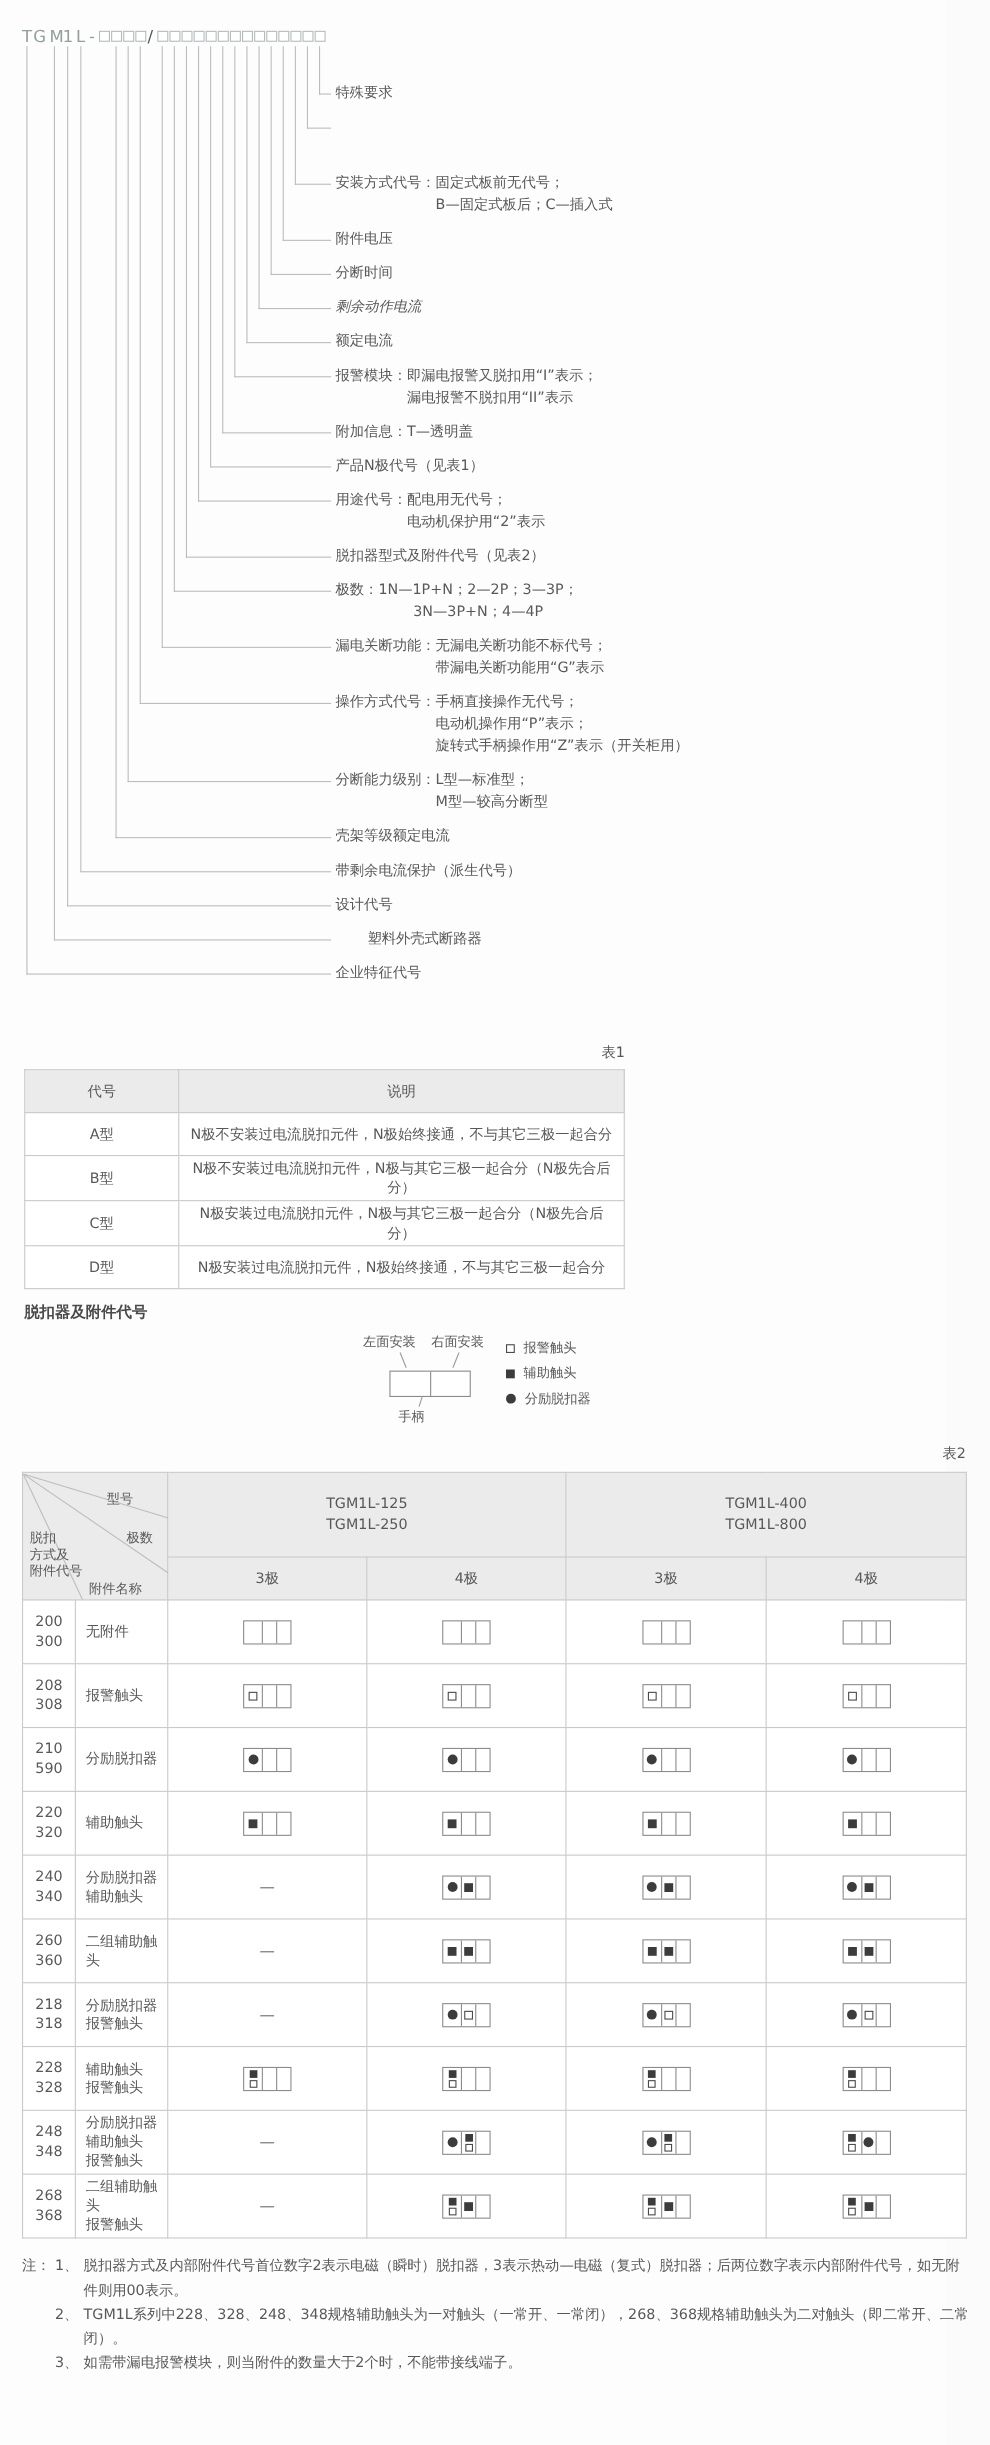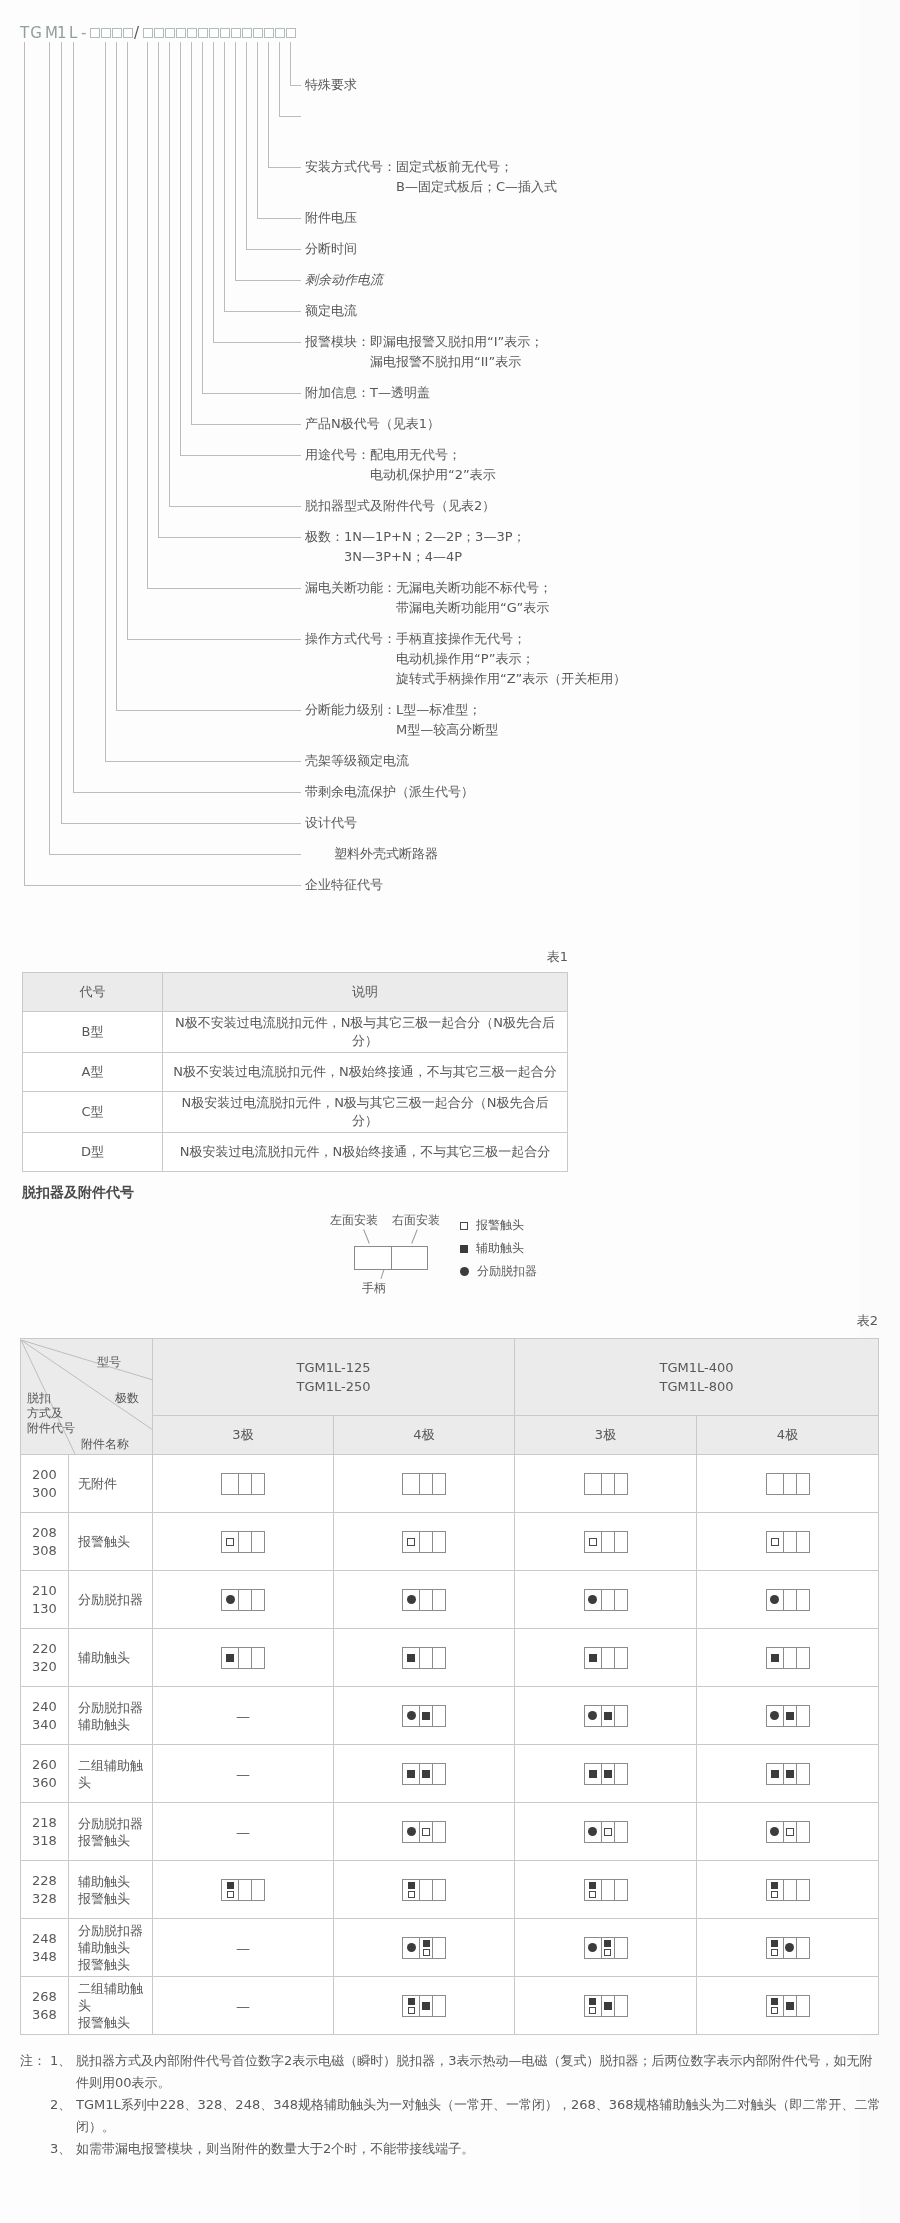--- a/index.html
+++ b/index.html
@@ -153,21 +153,21 @@
         <div class="desig-line">用途代号：配电用无代号；</div>
         <div class="desig-line" style="padding-left: 65px;">电动机保护用“2”表示</div>
       </div>
       <div class="connector" style="left: 169px; top: 42px; width: 131px; height: 464px;"></div>
       <div class="desig-label" style="top: 496px;">
         <div class="desig-line">脱扣器型式及附件代号（见表2）</div>
       </div>
       <div class="connector" style="left: 158px; top: 42px; width: 142px; height: 495px;"></div>
       <div class="desig-label" style="top: 527px;">
         <div class="desig-line">极数：1N—1P+N；2—2P；3—3P；</div>
-        <div class="desig-line" style="padding-left: 39px;">3N—3P+N；4—4P</div>
+        <div class="desig-line" style="padding-left: 39px; text-align: center;">3N—3P+N；4—4P</div>
       </div>
       <div class="connector" style="left: 147px; top: 42px; width: 153px; height: 546px;"></div>
       <div class="desig-label" style="top: 578px;">
         <div class="desig-line">漏电关断功能：无漏电关断功能不标代号；</div>
         <div class="desig-line" style="padding-left: 91px;">带漏电关断功能用“G”表示</div>
       </div>
       <div class="connector" style="left: 127px; top: 42px; width: 173px; height: 597px;"></div>
       <div class="desig-label" style="top: 629px;">
         <div class="desig-line">操作方式代号：手柄直接操作无代号；</div>
         <div class="desig-line" style="padding-left: 91px;">电动机操作用“P”表示；</div>
@@ -207,26 +207,26 @@
         <col>
       </colgroup>
     <thead>
         <tr>
           <th>代号</th>
           <th>说明</th>
         </tr>
       </thead>
     <tbody>
         <tr>
+          <td class="t1-code">A型</td>
+          <td class="t1-desc">N极不安装过电流脱扣元件，N极始终接通，不与其它三极一起合分</td>
+        </tr>
+        <tr>
           <td class="t1-code">B型</td>
           <td class="t1-desc">N极不安装过电流脱扣元件，N极与其它三极一起合分（N极先合后分）</td>
-        </tr>
-        <tr>
-          <td class="t1-code">A型</td>
-          <td class="t1-desc">N极不安装过电流脱扣元件，N极始终接通，不与其它三极一起合分</td>
         </tr>
         <tr>
           <td class="t1-code">C型</td>
           <td class="t1-desc">N极安装过电流脱扣元件，N极与其它三极一起合分（N极先合后分）</td>
         </tr>
         <tr>
           <td class="t1-code">D型</td>
           <td class="t1-desc">N极安装过电流脱扣元件，N极始终接通，不与其它三极一起合分</td>
         </tr>
       </tbody>
@@ -367,21 +367,21 @@
               <span class="pcomp">
                 <span class="sym-alarm"></span>
               </span>
               <span class="pcomp"></span>
               <span class="pcomp"></span>
             </span></td>
         </tr>
         <tr>
           <td class="code-cell">
             <div class="code-num">210</div>
-            <div class="code-num">130</div>
+            <div class="code-num">590</div>
           </td>
           <td class="name-cell">
             <div class="name-line">分励脱扣器</div>
           </td>
           <td class="attach-cell"><span class="pictobox">
               <span class="pcomp">
                 <span class="sym-shunt"></span>
               </span>
               <span class="pcomp"></span>
               <span class="pcomp"></span>

